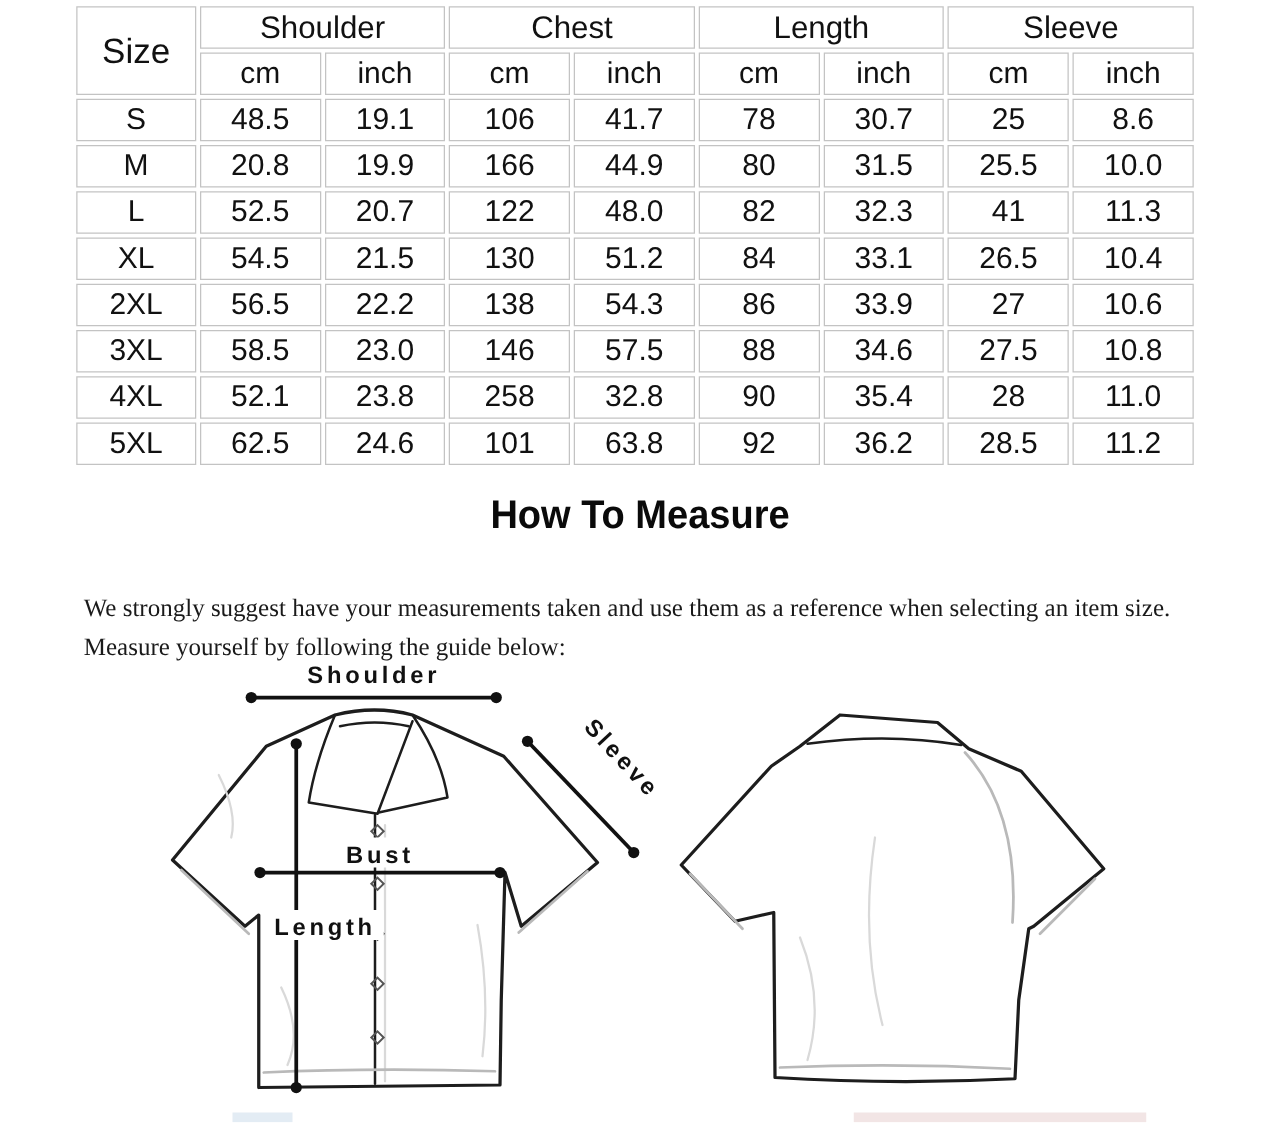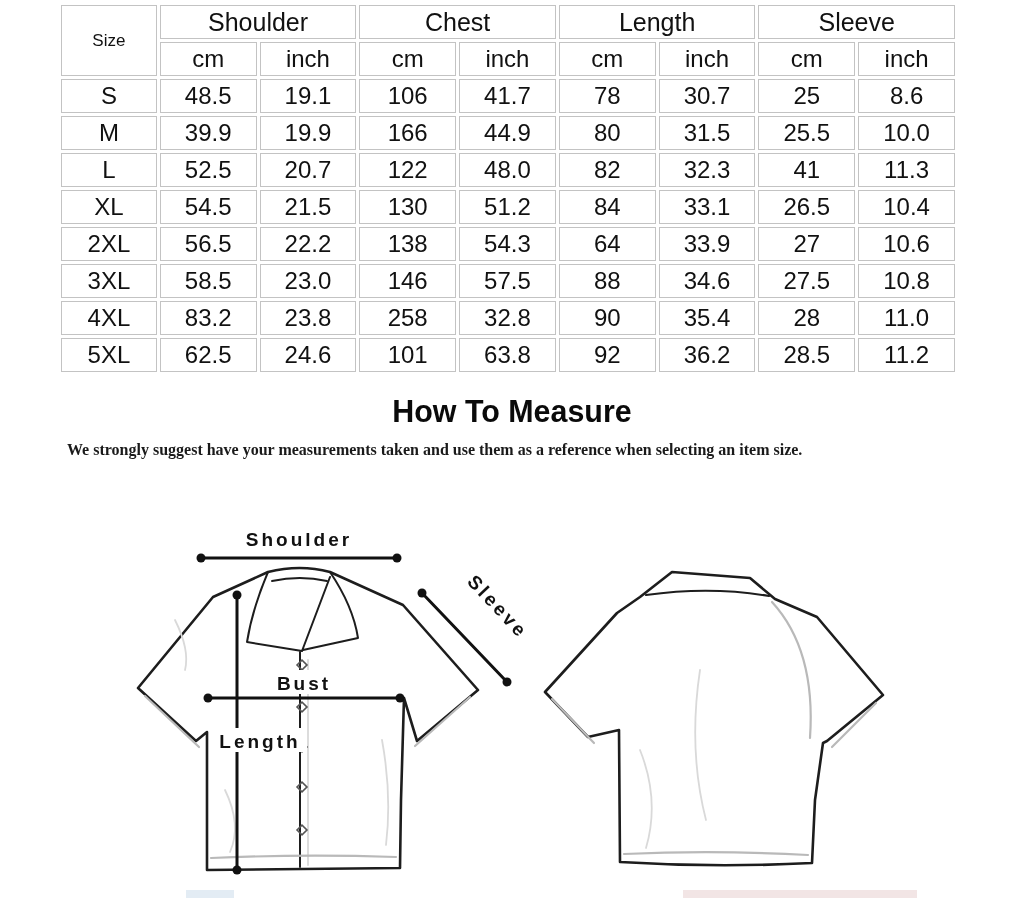--- a/index.html
+++ b/index.html
@@ -8,30 +8,30 @@
 
   
   .table-wrap{position:absolute;left:58px;top:2px;width:900px;}
   table.size-chart{border-collapse:separate;border-spacing:3px;table-layout:fixed;width:100%;}
   table.size-chart td{
     border:1px solid #c3c3c3;background:#fff;text-align:center;vertical-align:middle;
     height:32px;padding:0;font-size:24px;color:#111;
     font-family:"Liberation Sans",sans-serif;white-space:nowrap;overflow:hidden;
   }
   table.size-chart td.group{font-size:25px;}
-  table.size-chart td.size-head{font-size:17px;}
+  table.size-chart td.size-head{font-size:28px;}
 
   
   .htm-title{position:absolute;top:393px;left:7px;width:1010px;text-align:center;
     font-family:"Liberation Sans",sans-serif;font-weight:bold;font-size:32px;
     letter-spacing:0px;transform:scaleX(.95);color:#0a0a0a;}
 
   
-  .intro{position:absolute;left:67px;top:434px;width:900px;
-    font-family:"Liberation Serif",serif;font-weight:bold;font-size:16px;
+  .intro{position:absolute;left:67px;top:472px;width:900px;
+    font-family:"Liberation Serif",serif;font-weight:normal;font-size:20px;
     line-height:31px;color:#1a1a1a;}
   .intro span{display:block;}
 
   
   .diagram{position:absolute;left:0;top:500px;width:1024px;height:398px;}
   .outline{fill:#fff;stroke:#1d1d1d;stroke-width:2.6;stroke-linejoin:round;stroke-linecap:round;}
   .thin{fill:none;stroke:#1d1d1d;stroke-width:2;stroke-linejoin:round;stroke-linecap:round;}
   .seam{fill:none;stroke:#b9b9b9;stroke-width:2.2;stroke-linecap:round;}
   .seam-light{fill:none;stroke:#d9d9d9;stroke-width:1.8;stroke-linecap:round;}
   .measure{stroke:#111;stroke-width:3;stroke-linecap:round;}
@@ -81,21 +81,21 @@
           <td>19.1</td>
           <td>106</td>
           <td>41.7</td>
           <td>78</td>
           <td>30.7</td>
           <td>25</td>
           <td>8.6</td>
         </tr>
         <tr>
           <td>M</td>
-          <td>39.9</td>
+          <td>20.8</td>
           <td>19.9</td>
           <td>166</td>
           <td>44.9</td>
           <td>80</td>
           <td>31.5</td>
           <td>25.5</td>
           <td>10.0</td>
         </tr>
         <tr>
           <td>L</td>
@@ -118,39 +118,39 @@
           <td>33.1</td>
           <td>26.5</td>
           <td>10.4</td>
         </tr>
         <tr>
           <td>2XL</td>
           <td>56.5</td>
           <td>22.2</td>
           <td>138</td>
           <td>54.3</td>
-          <td>64</td>
+          <td>86</td>
           <td>33.9</td>
           <td>27</td>
           <td>10.6</td>
         </tr>
         <tr>
           <td>3XL</td>
           <td>58.5</td>
           <td>23.0</td>
           <td>146</td>
           <td>57.5</td>
           <td>88</td>
           <td>34.6</td>
           <td>27.5</td>
           <td>10.8</td>
         </tr>
         <tr>
           <td>4XL</td>
-          <td>83.2</td>
+          <td>52.1</td>
           <td>23.8</td>
           <td>258</td>
           <td>32.8</td>
           <td>90</td>
           <td>35.4</td>
           <td>28</td>
           <td>11.0</td>
         </tr>
         <tr>
           <td>5XL</td>
@@ -165,20 +165,21 @@
         </tr>
       </tbody>
 
   </table>
 </div>
 
 <div class="htm-title">How To Measure</div>
 
 <div class="intro">
   <span>We strongly suggest have your measurements taken and use them as a reference when selecting an item size.</span>
+  <span>Measure yourself by following the guide below:</span>
 </div>
 
 <svg class="diagram" viewBox="0 0 1024 398">
 
   <g>
 
     <path class="outline" d="M 213,97 L 268,72 Q 300,64 330,72 L 403,105
          L 478,190 L 417,241 L 404,198
          L 401,300 L 400,368 L 207,370 L 207,232
          L 196,241 L 138,188 Z"></path>

